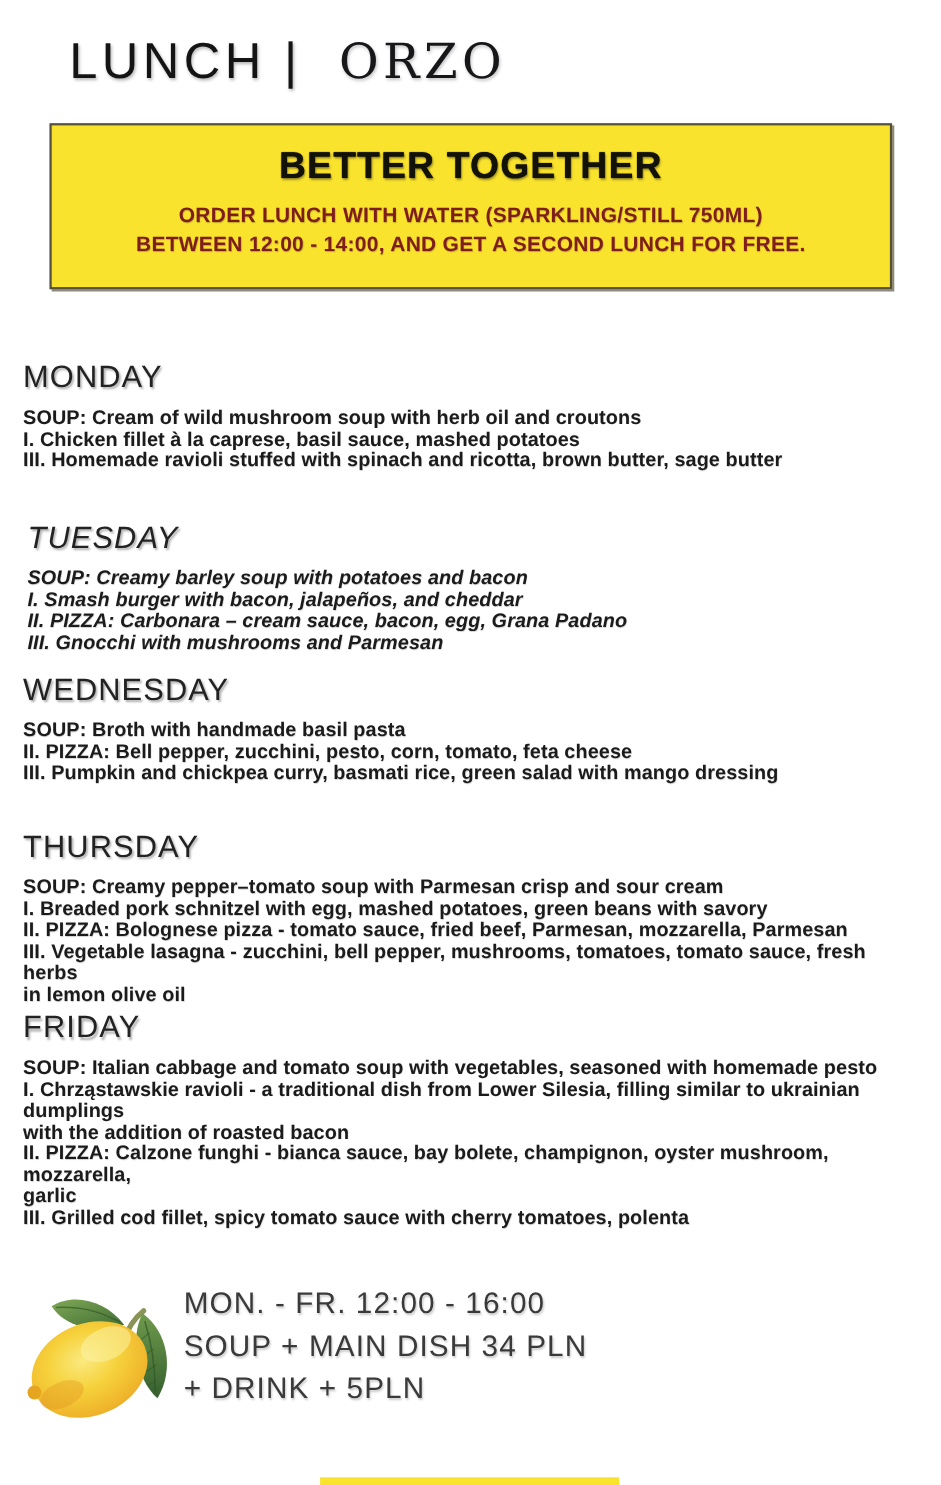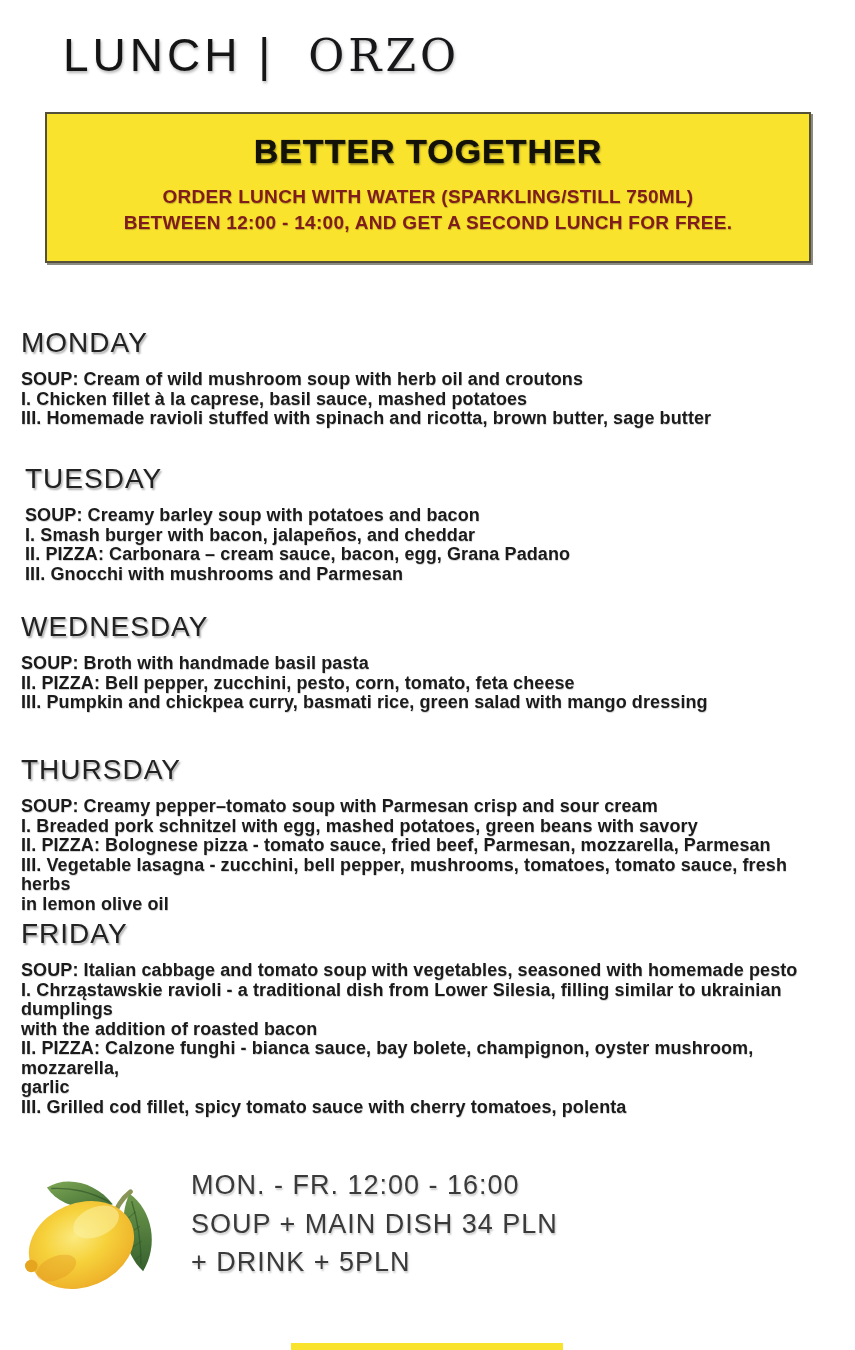--- a/index.html
+++ b/index.html
@@ -70,21 +70,21 @@
     text-shadow: 0.5px 1px 1px rgba(0,0,0,0.25);
   }
 
   
   .day {
     position: absolute;
     left: 21px;
     right: 18px;
   }
   .day-0 { top: 326px; }
-  .day-1 { top: 462px; left: 25px; }
+  .day-1 { top: 472px; left: 25px; font-style: italic; }
   .day-2 { top: 610px; }
   .day-3 { top: 753px; }
   .day-4 { top: 917px; }
   .day-name {
     font-size: 28px;
     font-weight: 400;
     letter-spacing: 1px;
     line-height: 34px;
     color: #222222;
     text-shadow: 1.5px 2px 2px rgba(0,0,0,0.32);
@@ -111,21 +111,20 @@
   .footer-info {
     position: absolute;
     left: 167px;
     top: 1166px;
     font-size: 27px;
     font-weight: 400;
     letter-spacing: 1px;
     line-height: 38.5px;
     color: #3a3a3a;
     text-shadow: 1px 1.5px 2px rgba(0,0,0,0.22);
-    margin-left: 24px;
   }
 
   .bottom-accent-bar {
     position: absolute;
     left: 291px;
     bottom: 0;
     width: 272px;
     height: 7px;
   }
 </style>

